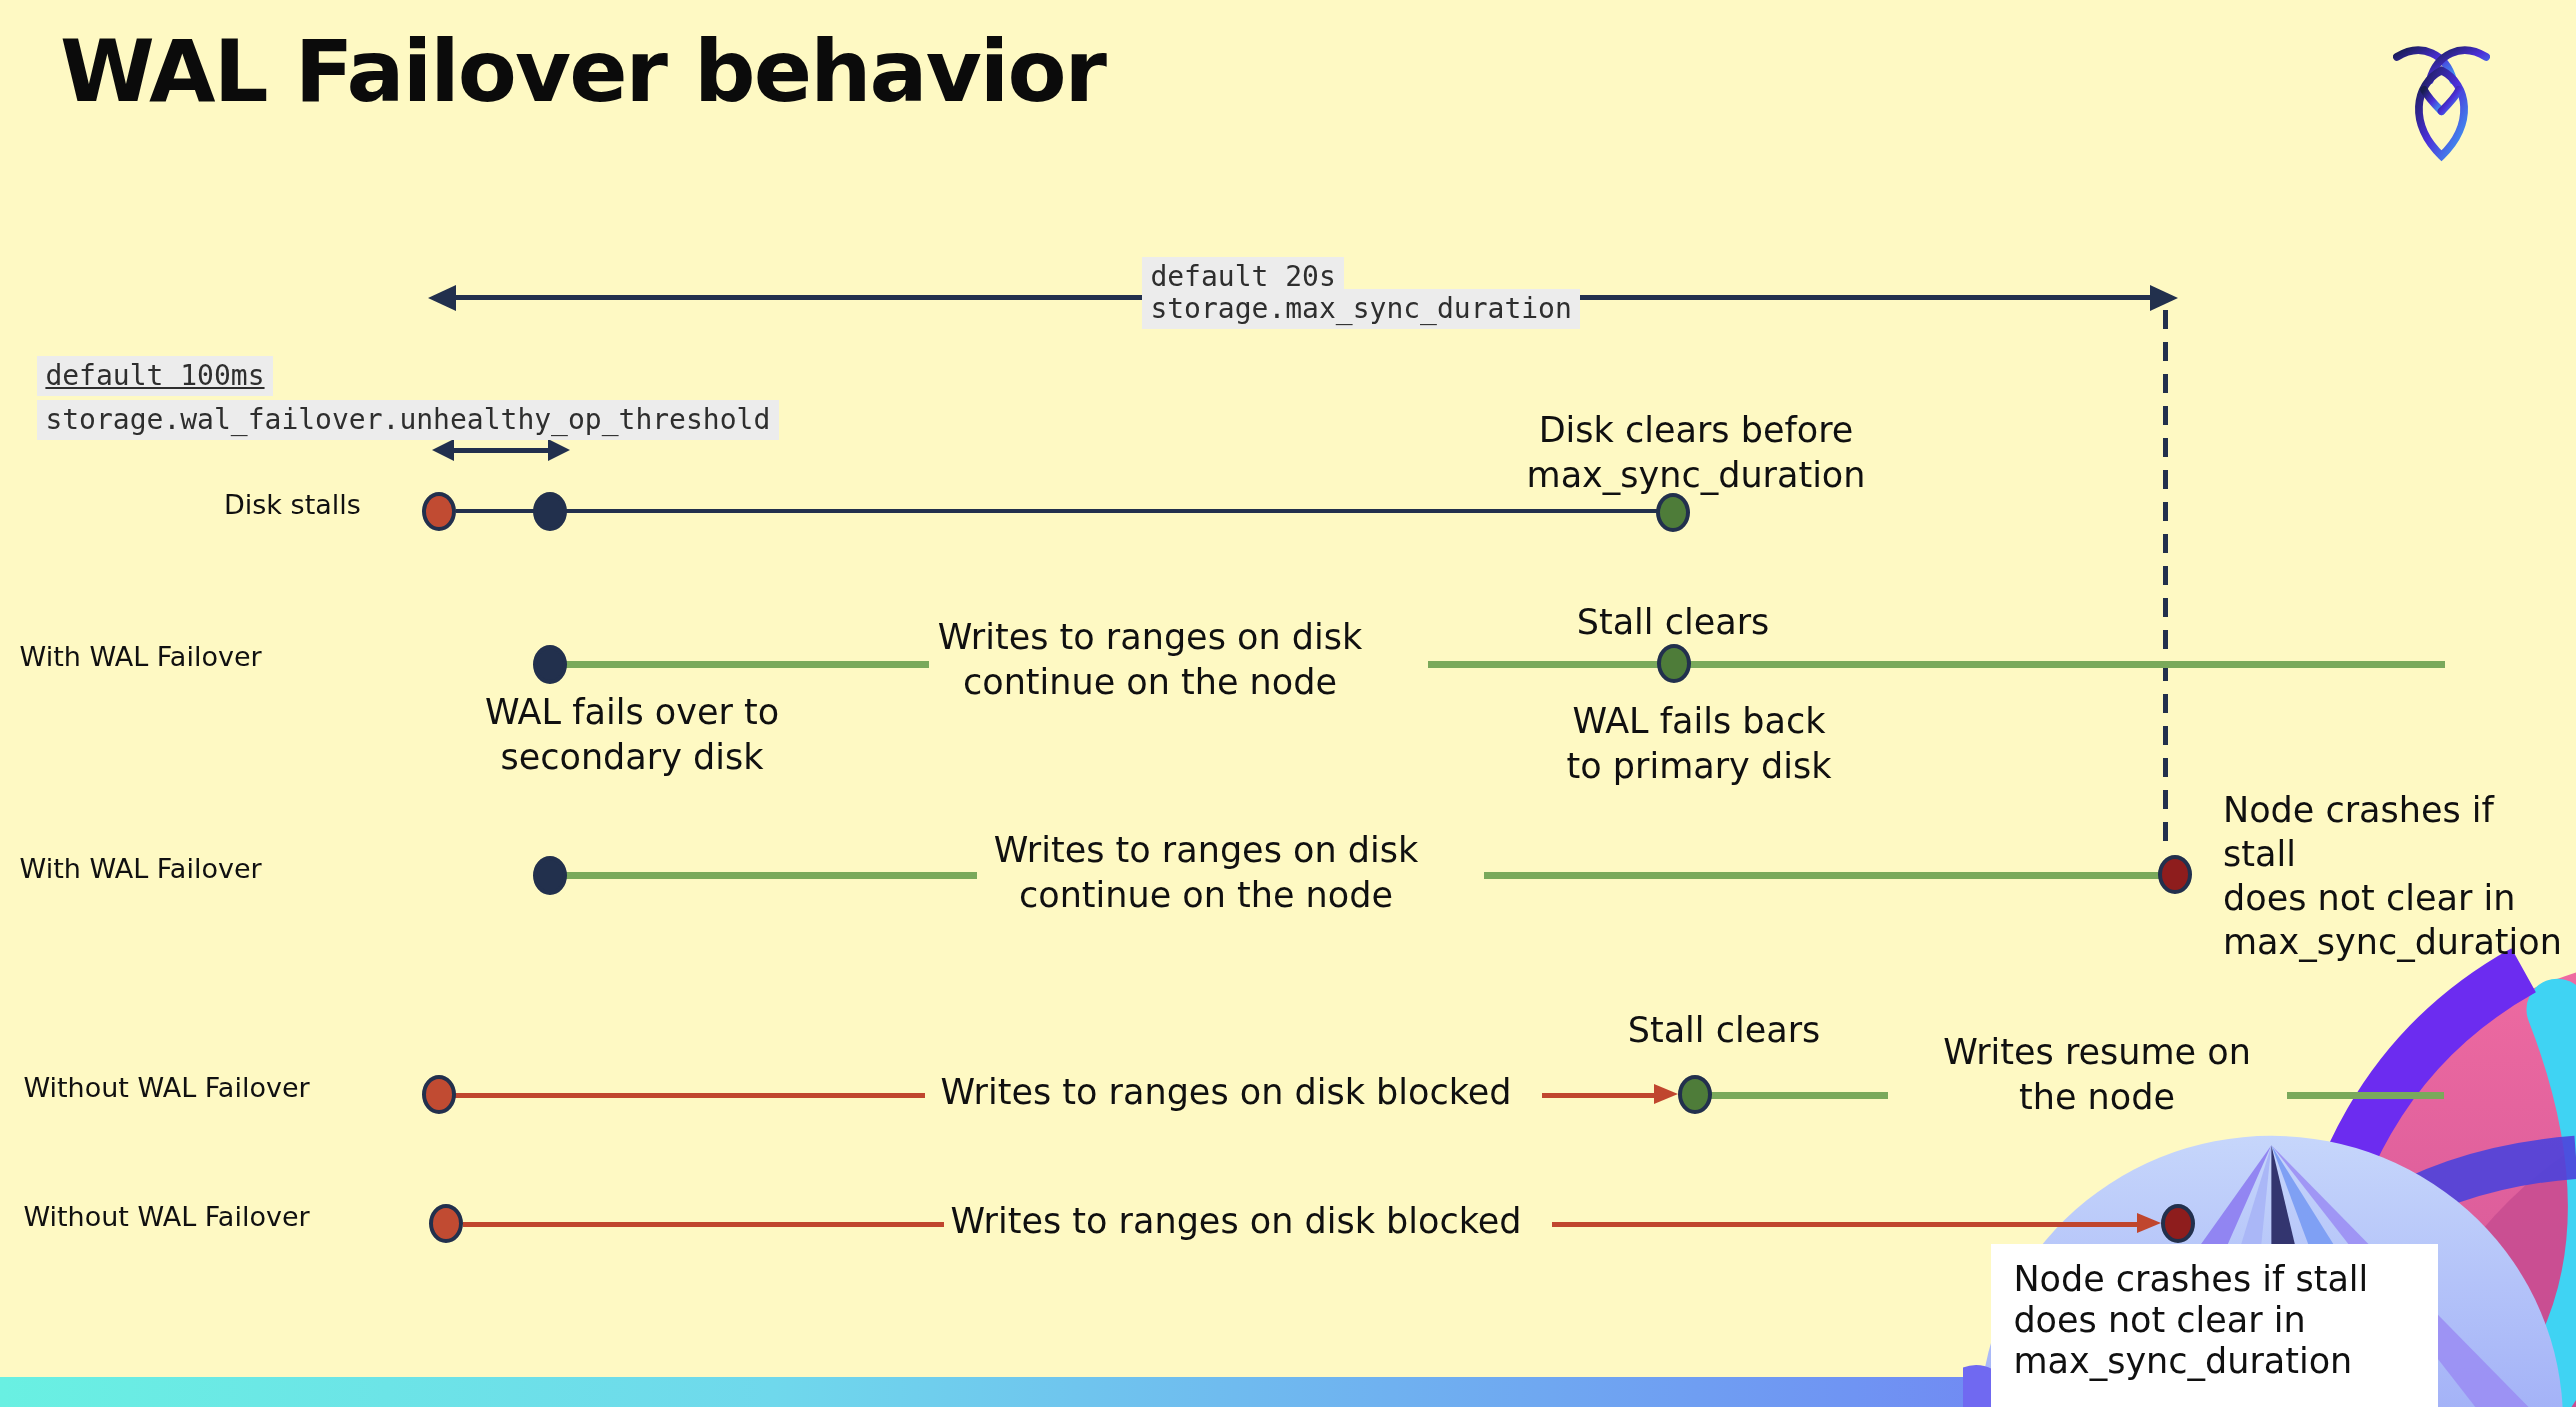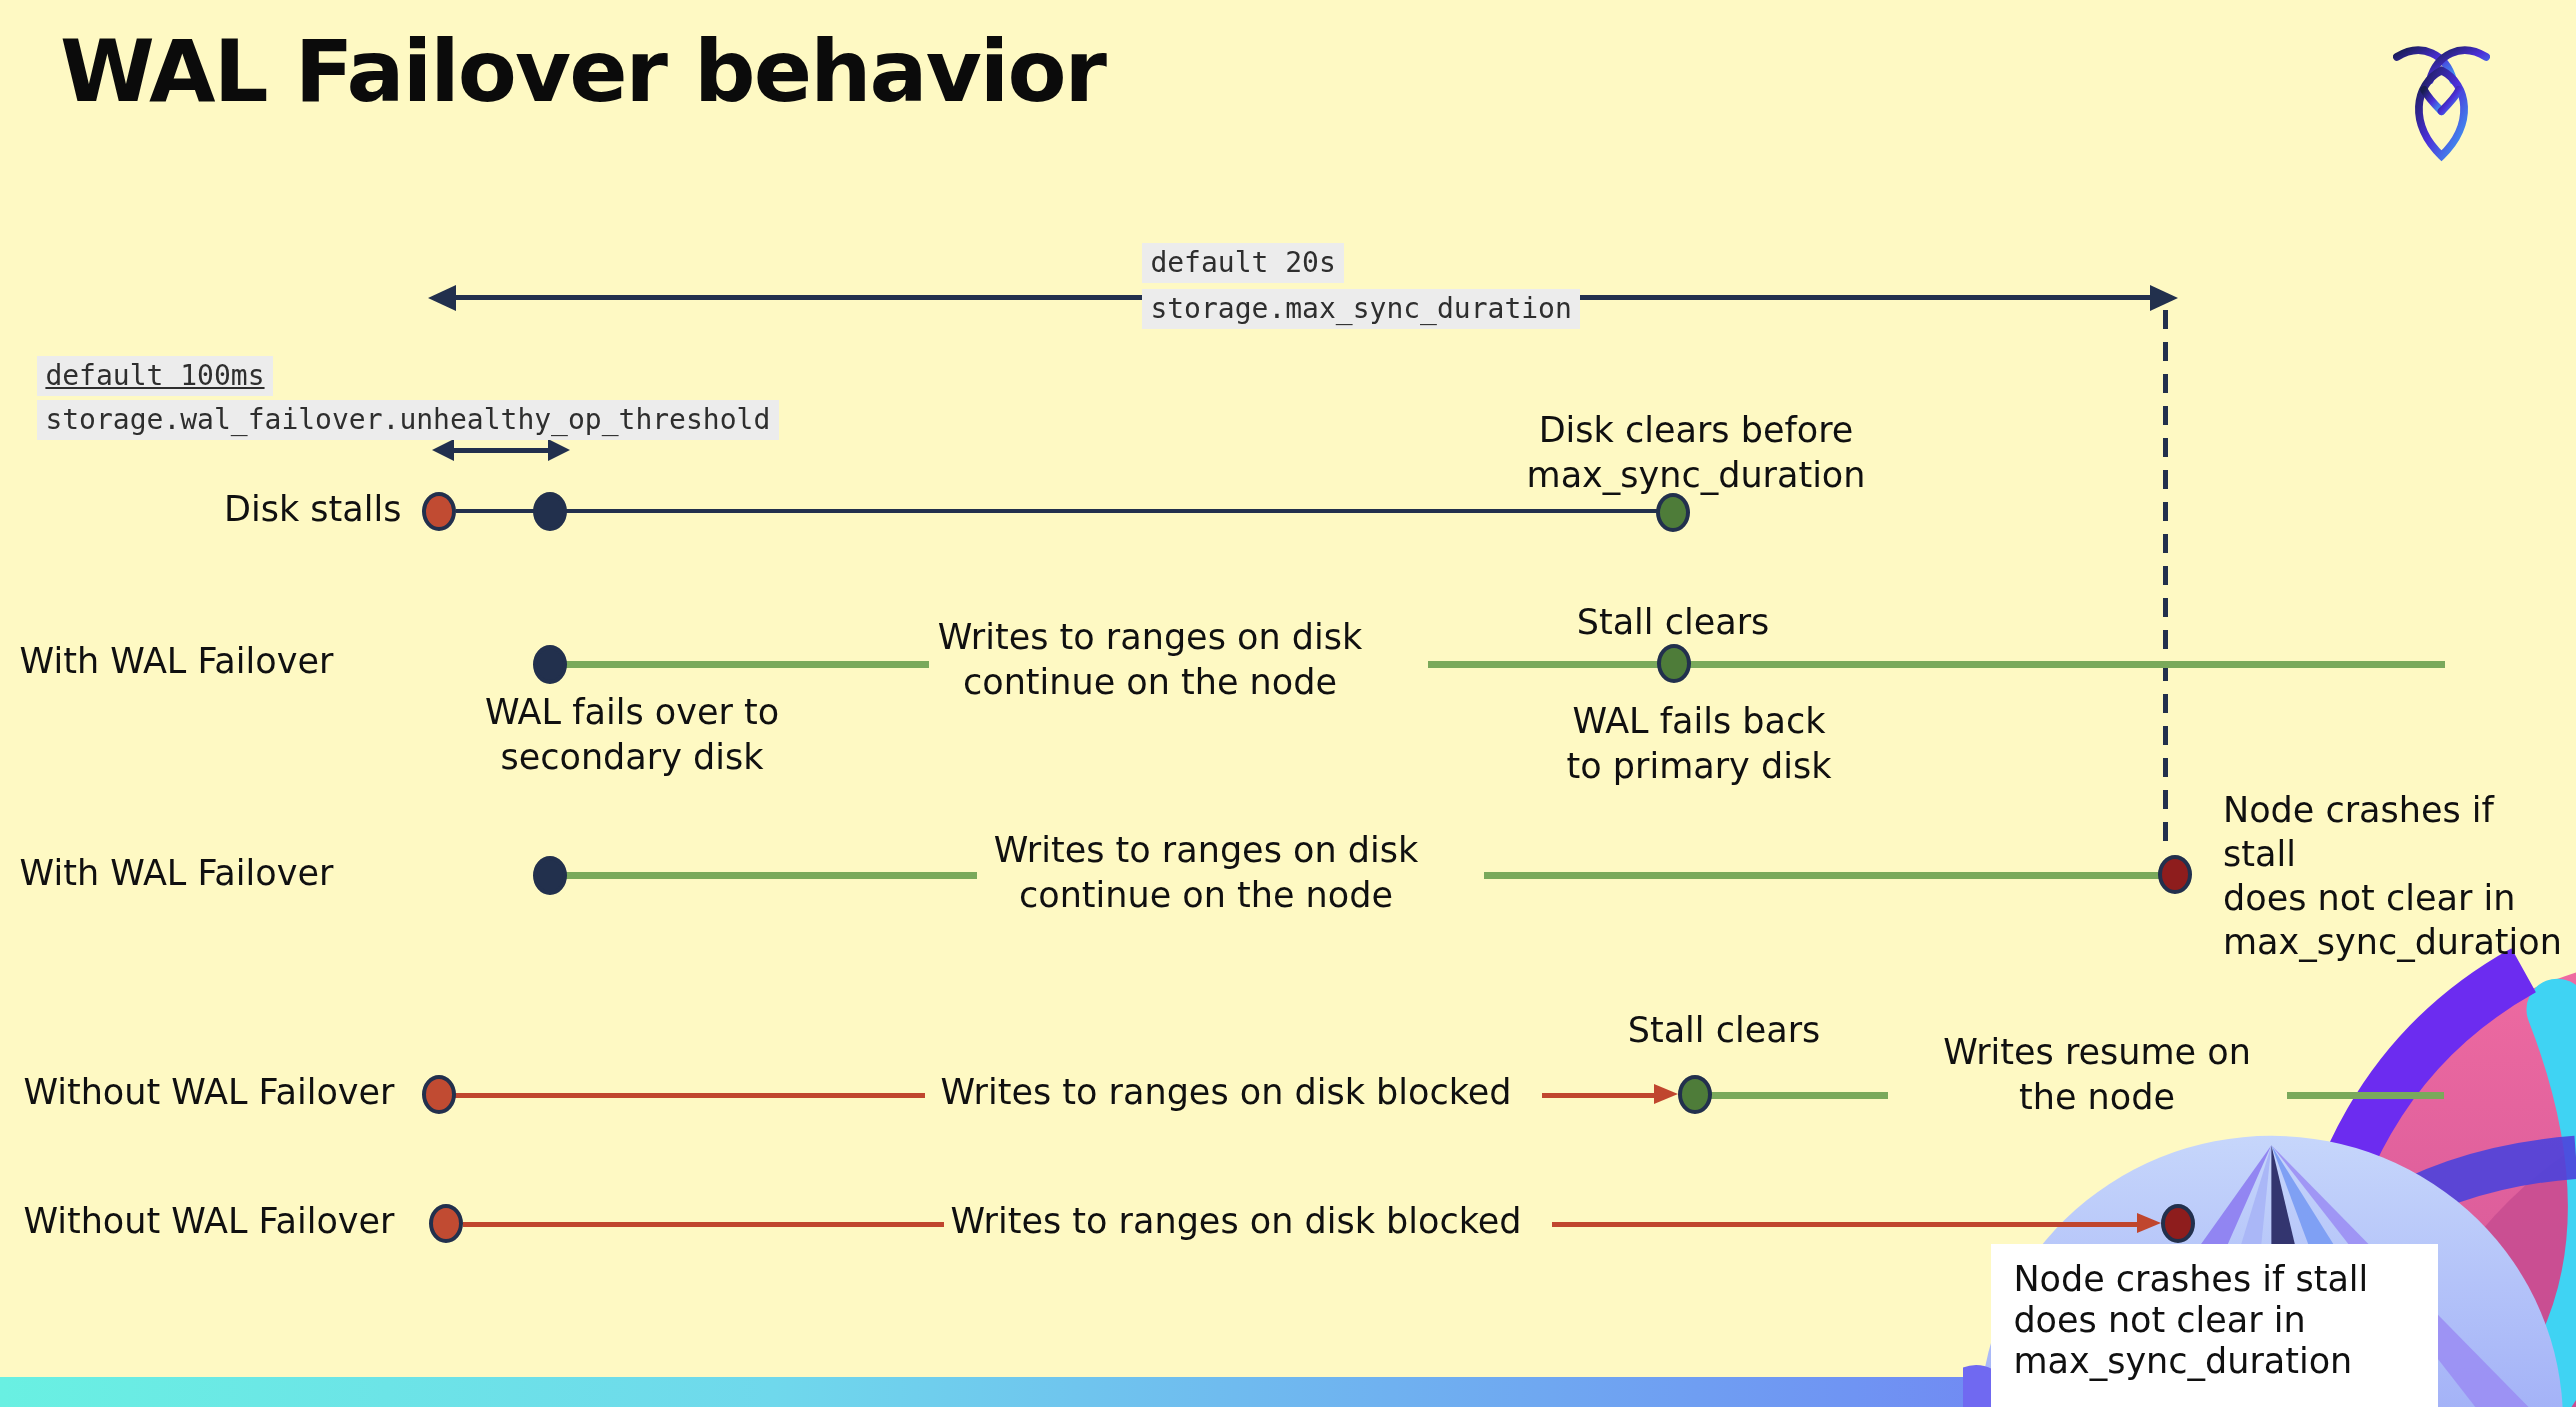--- a/index.html
+++ b/index.html
@@ -6,21 +6,21 @@
   #stage{position:relative;width:2576px;height:1408px;background:#fef9c3;overflow:hidden;
          font-family:"DejaVu Sans",sans-serif;color:#101010;}
 
   .title{position:absolute;left:60px;top:20.6px;font-size:86px;font-weight:700;
          letter-spacing:-1.9px;color:#0b0b0b;}
 
   .code{position:absolute;font-family:"DejaVu Sans Mono","Liberation Mono",monospace;
         font-size:28px;line-height:34px;color:#2e2e2e;background:#ececec;
         padding:2.8px 8.4px;z-index:4;white-space:pre;}
 
-  .rowlab{position:absolute;font-size:35px;z-index:3;white-space:nowrap;}
+  .rowlab{position:absolute;font-size:27px;z-index:3;white-space:nowrap;}
 
   .ann{position:absolute;font-size:35px;line-height:45px;white-space:pre-line;
        text-align:center;transform:translateX(-50%);z-index:5;}
   .ann.leftal{transform:none;text-align:left;line-height:44px;}
 
   .hline{position:absolute;z-index:3;}
   .nline{background:#22304d;height:4.7px;}
   .thinline{background:#22304d;height:3.7px;}
   .gline{background:#7aa95b;height:6.5px;}
   .rline{background:#c0462e;height:4.7px;}
@@ -101,21 +101,21 @@
       <path d="M50,72 C58,64 64,58 68,50"></path>
     </g>
   </svg>
 
   <div class="title">WAL Failover behavior</div>
 
   <div class="tri nleft" style="left:428px;top:285px;"></div>
   <div class="hline nline" style="left:454px;top:295px;width:1701px;"></div>
   <div class="tri nright" style="left:2150px;top:285px;"></div>
 
-  <div class="code" style="left:1142px;top:243px;">default 20s</div>
+  <div class="code" style="left:1142px;top:257px;">default 20s</div>
   <div class="code" style="left:1142px;top:289px;">storage.max_sync_duration</div>
 
   <div class="code" style="left:37px;top:356px;text-decoration:underline;">default 100ms</div>
   <div class="code" style="left:37px;top:400px;">storage.wal_failover.unhealthy_op_threshold</div>
 
   <div class="tri sleft" style="left:432px;top:439px;"></div>
   <div class="hline nline" style="left:452px;top:448px;width:97px;"></div>
   <div class="tri sright" style="left:548px;top:439px;"></div>
 
   <div class="dash" style="left:2163px;top:310px;height:540px;"></div>

